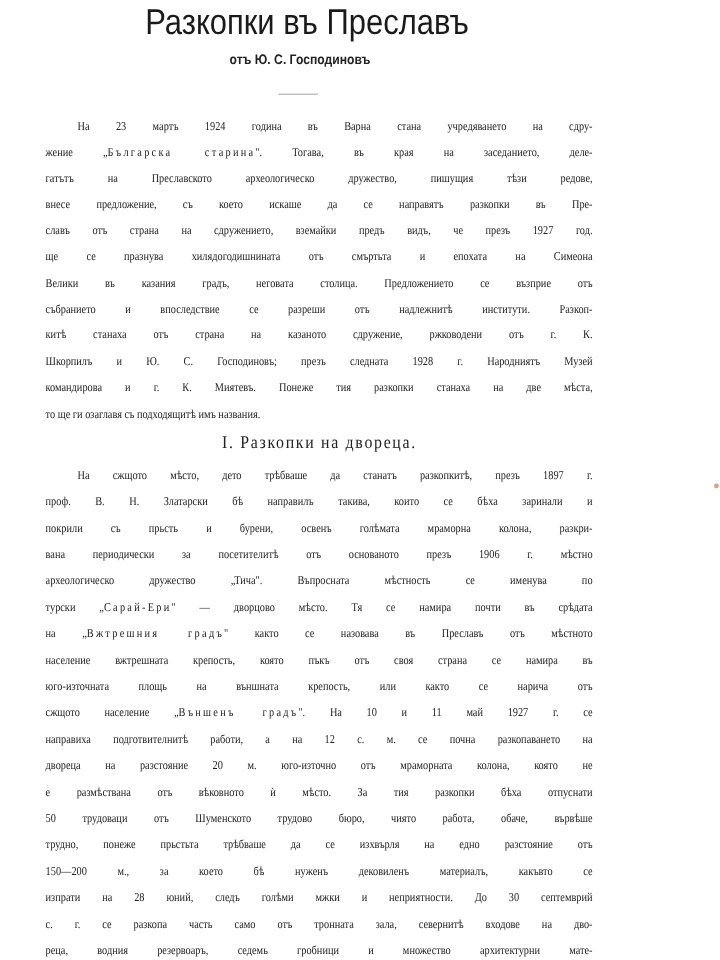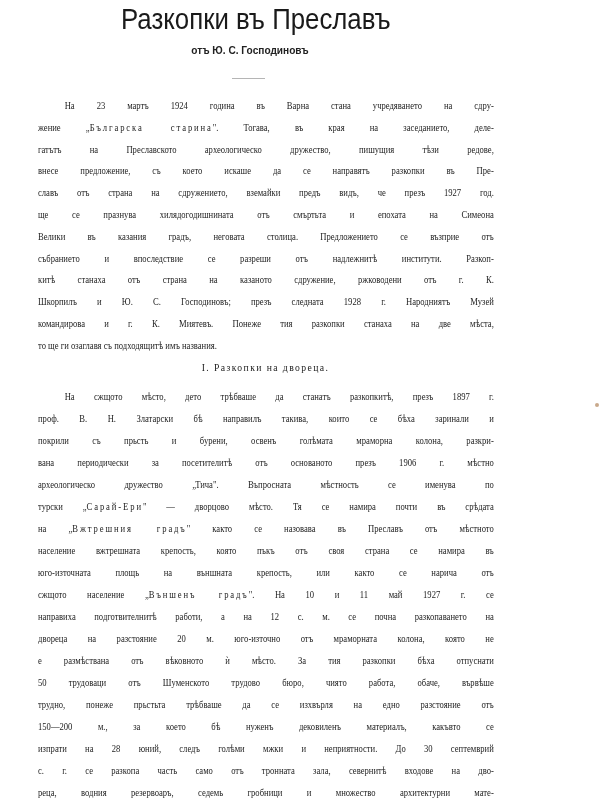--- a/index.html
+++ b/index.html
@@ -84,21 +84,21 @@
       padding-left: 31px;
       width: 499px;
     }
     .p1 { top: 95px; }
     .section-heading {
       position: absolute;
       left: 38px;
       width: 456px;
       top: 361px;
       text-align: center;
-      font-size: 11px;
+      font-size: 15px;
       letter-spacing: 1.6px;
       color: #222;
     }
     .section-heading span {
       display: inline-block;
       transform: scaleX(0.88);
     }
     .p2 { top: 386px; line-height: 22px; }
     .spaced { letter-spacing: 2.2px; }
     .speck {

